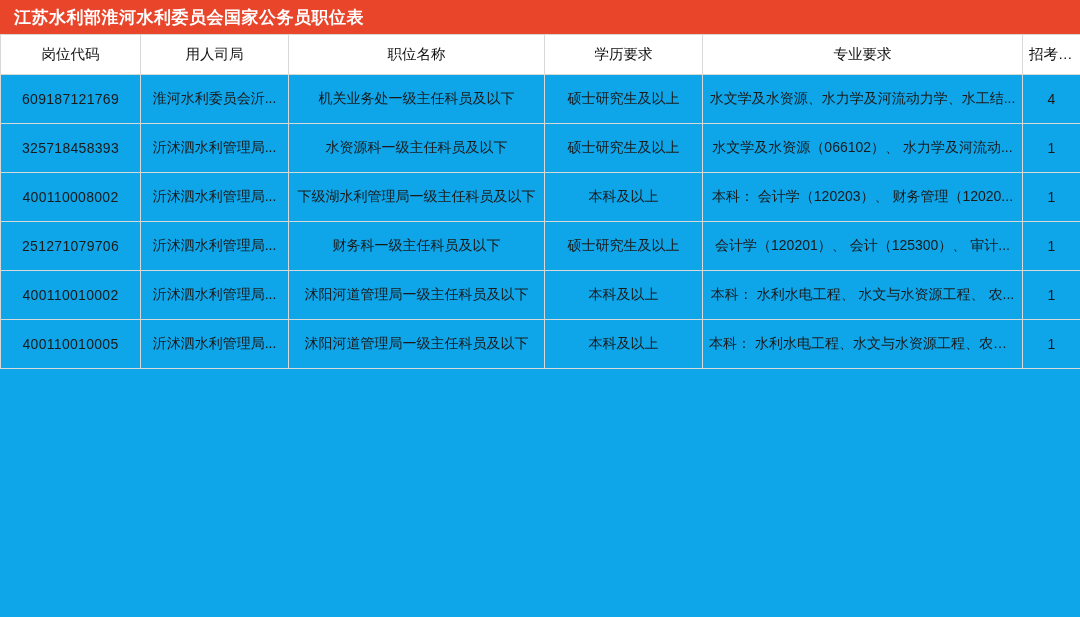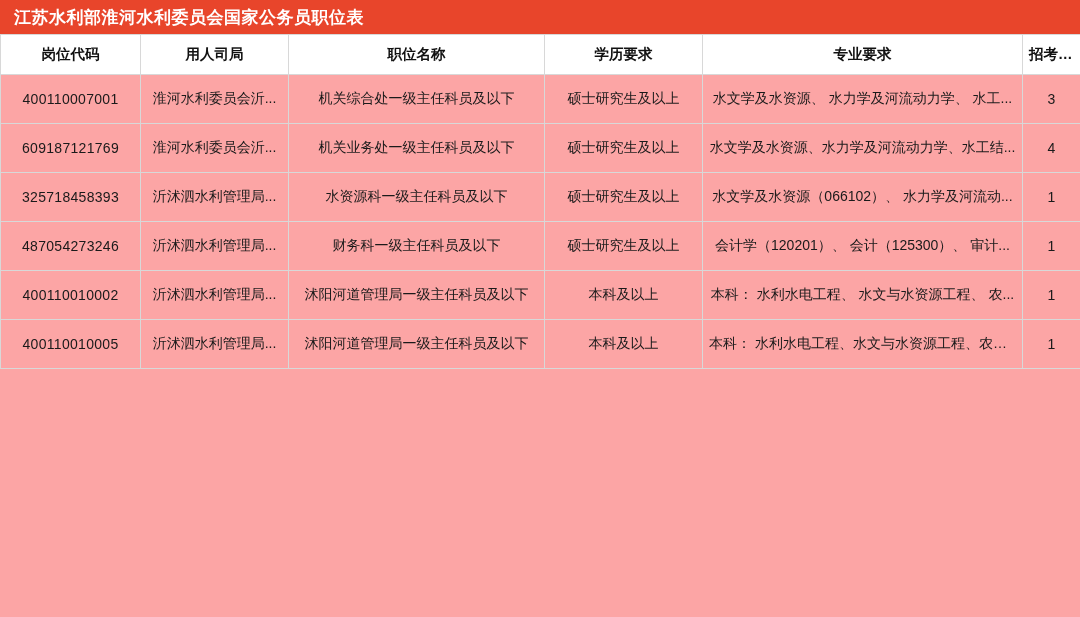--- a/index.html
+++ b/index.html
@@ -10,21 +10,21 @@
   body {
     width: 1080px;
     height: 617px;
     overflow: hidden;
     font-family: "Liberation Sans", "DejaVu Sans", sans-serif;
   }
   .page {
     width: 1080px;
     height: 617px;
     position: relative;
-    background: #fca5a5;
+    background: #0ea5e9;
   }
   .title-bar {
     height: 34px;
     background: #e8452b;
     color: #ffffff;
     font-size: 17px;
     font-weight: bold;
     display: flex;
     align-items: center;
     padding-left: 14px;
@@ -44,21 +44,21 @@
     text-align: center;
     vertical-align: middle;
     padding: 0 6px;
     overflow: hidden;
     white-space: nowrap;
     text-overflow: ellipsis;
     box-sizing: border-box;
   }
   table.job-table th {
     height: 40px;
-    font-weight: bold;
+    font-weight: normal;
     font-size: 14.5px;
     background: #ffffff;
     color: #111111;
   }
   table.job-table td {
     height: 49px;
     font-size: 14px;
   }
   col.c-code { width: 140px; }
   col.c-dept { width: 148px; }
@@ -93,45 +93,45 @@
         <th>岗位代码</th>
         <th>用人司局</th>
         <th>职位名称</th>
         <th>学历要求</th>
         <th>专业要求</th>
         <th>招考人数</th>
       </tr>
     </thead>
     <tbody>
       <tr>
-        <td class="code">400110007001</td>
-        <td>淮河水利委员会沂...</td>
-        <td>机关综合处一级主任科员及以下</td>
-        <td>硕士研究生及以上</td>
-        <td>水文学及水资源、 水力学及河流动力学、 水工...</td>
-        <td class="num">3</td>
-      </tr>
-      <tr>
         <td class="code">609187121769</td>
         <td>淮河水利委员会沂...</td>
         <td>机关业务处一级主任科员及以下</td>
         <td>硕士研究生及以上</td>
         <td>水文学及水资源、水力学及河流动力学、水工结...</td>
         <td class="num">4</td>
       </tr>
       <tr>
         <td class="code">325718458393</td>
         <td>沂沭泗水利管理局...</td>
         <td>水资源科一级主任科员及以下</td>
         <td>硕士研究生及以上</td>
         <td>水文学及水资源（066102）、 水力学及河流动...</td>
         <td class="num">1</td>
       </tr>
       <tr>
-        <td class="code">487054273246</td>
+        <td class="code">400110008002</td>
+        <td>沂沭泗水利管理局...</td>
+        <td>下级湖水利管理局一级主任科员及以下</td>
+        <td>本科及以上</td>
+        <td>本科： 会计学（120203）、 财务管理（12020...</td>
+        <td class="num">1</td>
+      </tr>
+      <tr>
+        <td class="code">251271079706</td>
         <td>沂沭泗水利管理局...</td>
         <td>财务科一级主任科员及以下</td>
         <td>硕士研究生及以上</td>
         <td>会计学（120201）、 会计（125300）、 审计...</td>
         <td class="num">1</td>
       </tr>
       <tr>
         <td class="code">400110010002</td>
         <td>沂沭泗水利管理局...</td>
         <td>沭阳河道管理局一级主任科员及以下</td>

